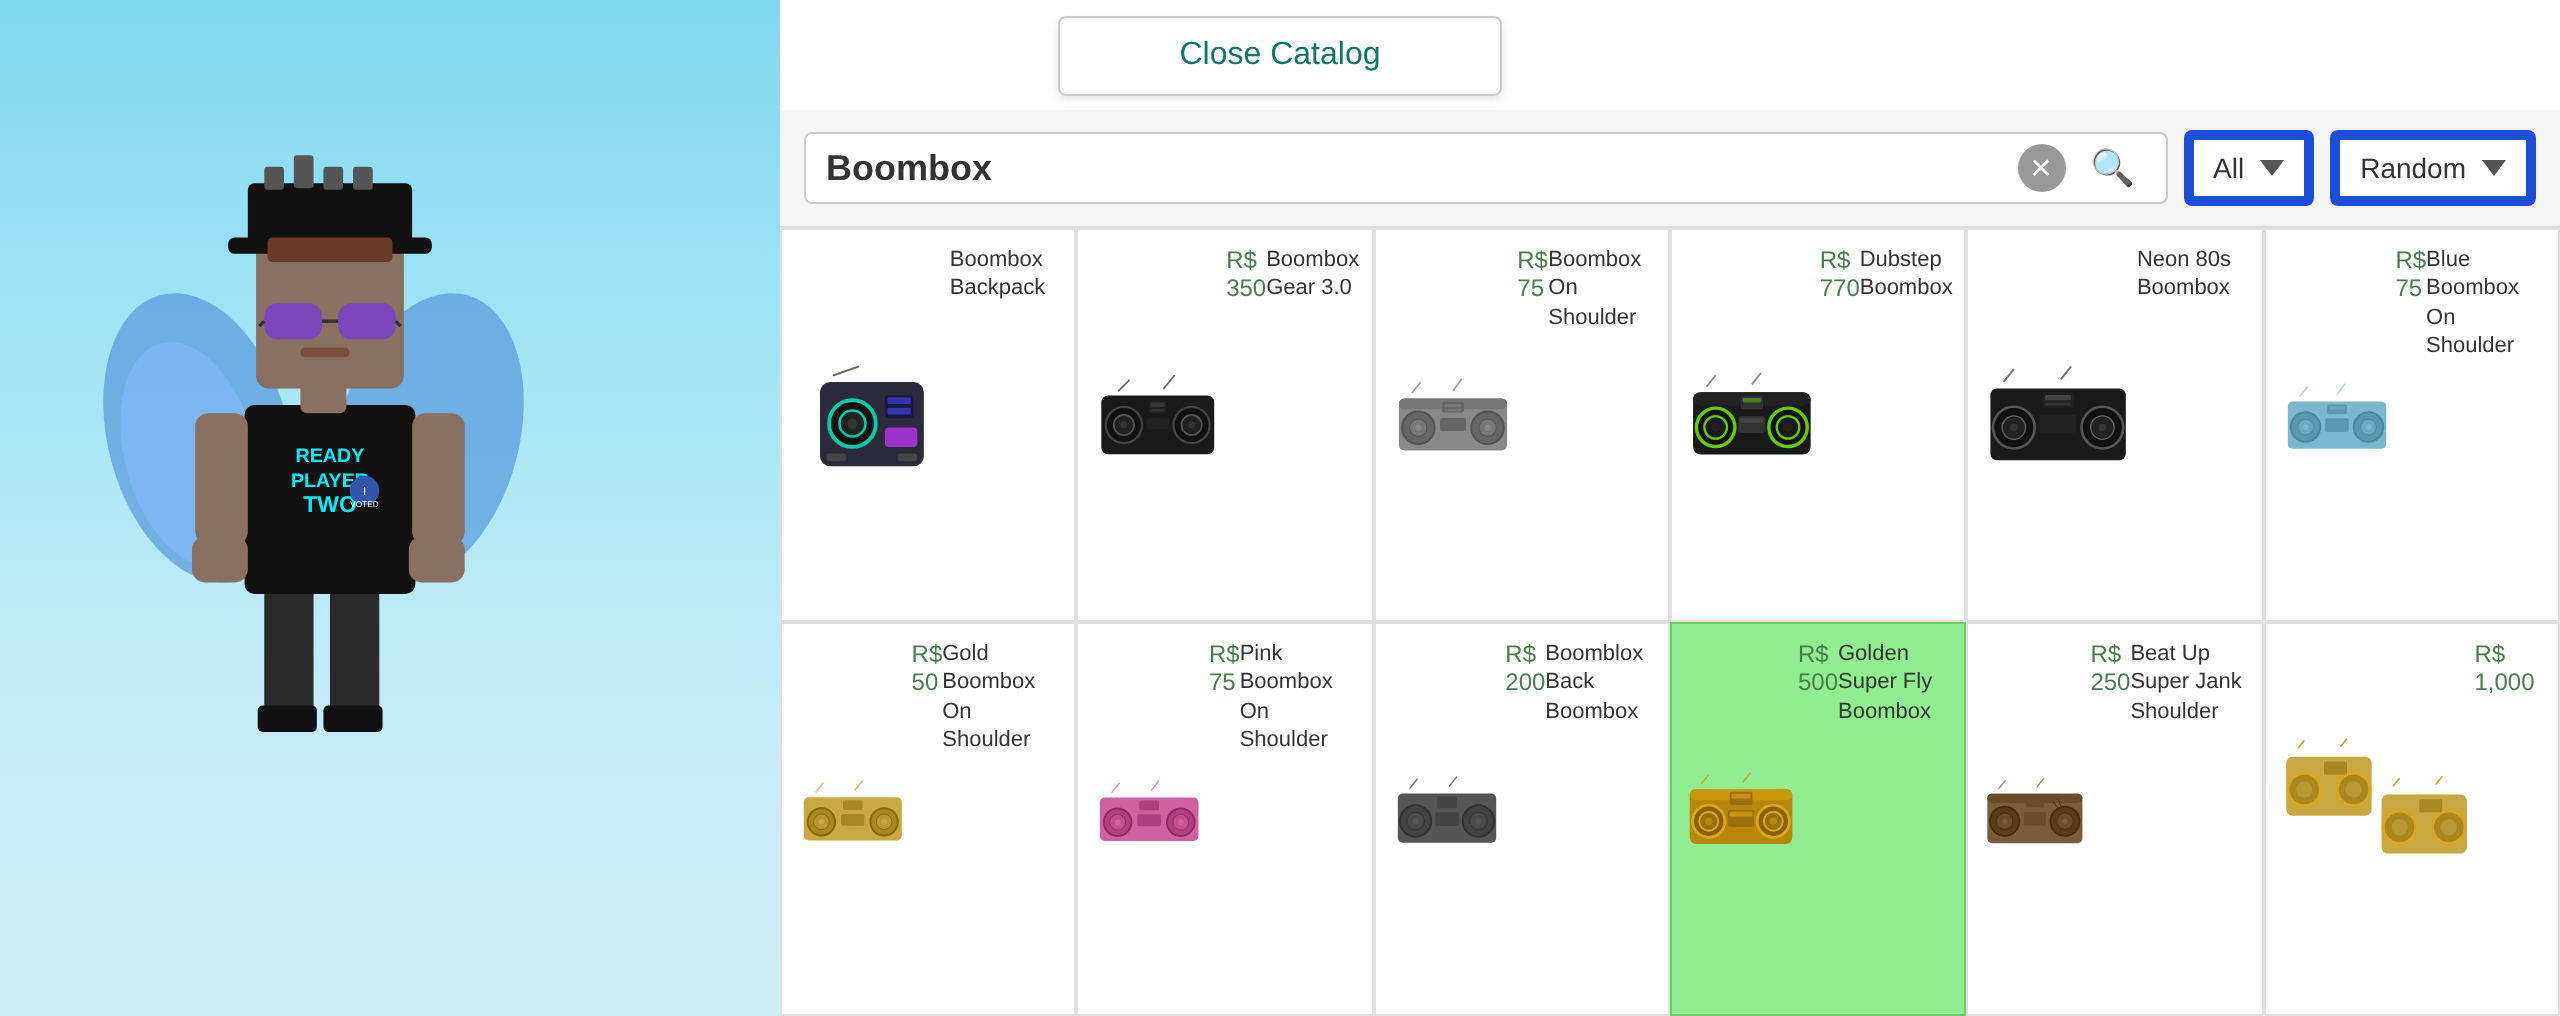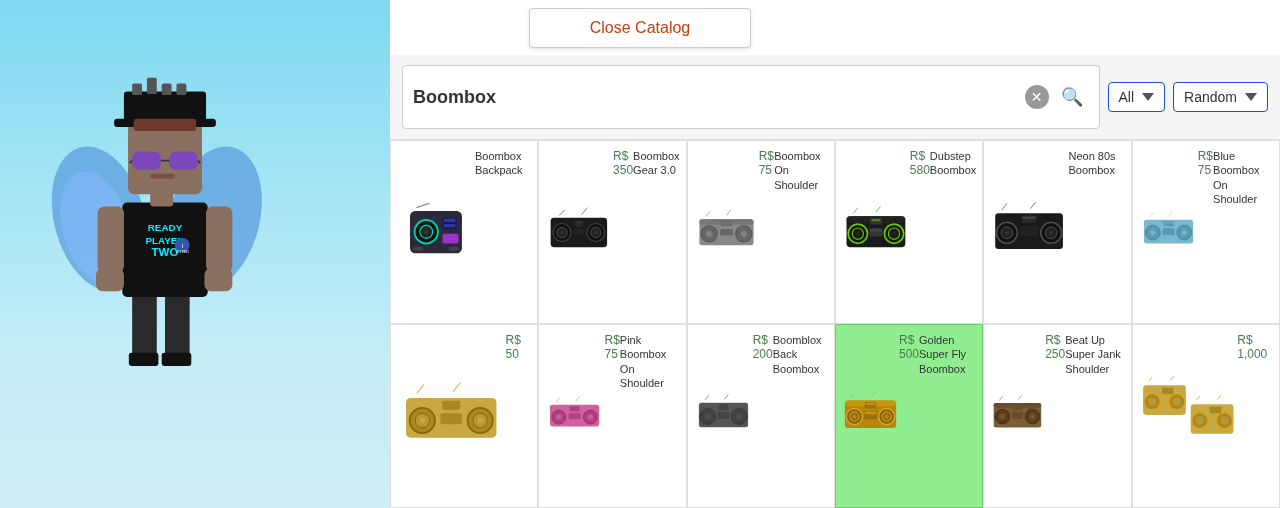--- a/index.html
+++ b/index.html
@@ -44,21 +44,21 @@
       z-index: 10;
     }
 
     .close-catalog-btn {
       background: white;
       border: 1px solid #ccc;
       border-radius: 4px;
       padding: 10px 60px;
       font-size: 16px;
       cursor: pointer;
-      color: #c2410c;
+      color: #0f766e;
       box-shadow: 0 2px 4px rgba(0,0,0,0.1);
     }
 
     
     .catalog-panel {
       position: absolute;
       left: 390px;
       top: 55px;
       right: 0;
       bottom: 0;
@@ -78,21 +78,21 @@
       border-bottom: 1px solid #ddd;
     }
 
     .search-input-wrap {
       flex: 1;
       display: flex;
       align-items: center;
       background: white;
       border: 1px solid #ccc;
       border-radius: 4px;
-      padding: 15px 10px;
+      padding: 1px 10px;
       gap: 8px;
     }
 
     .search-input {
       border: none;
       outline: none;
       font-size: 18px;
       font-weight: bold;
       color: #333;
       flex: 1;
@@ -123,21 +123,21 @@
       align-items: center;
       justify-content: center;
       color: #666;
       font-size: 18px;
     }
 
     .filter-select {
       display: flex;
       align-items: center;
       background: white;
-      border: 1px solid #1d4ed8;
+      border: 5px solid #1d4ed8;
       border-radius: 4px;
       padding: 6px 10px;
       gap: 8px;
       cursor: pointer;
     }
 
     .filter-select span {
       font-size: 14px;
       color: #333;
     }
@@ -367,21 +367,21 @@
       <circle cx="92" cy="56" r="10" fill="#1a1a1a" stroke="#66cc00" stroke-width="2"></circle>
       <circle cx="92" cy="56" r="4" fill="#222"></circle>
       <rect x="50" y="28" width="20" height="12" rx="2" fill="#333"></rect>
       <rect x="52" y="30" width="16" height="4" rx="1" fill="#66cc00" opacity="0.5"></rect>
       <rect x="48" y="46" width="24" height="15" rx="3" fill="#333"></rect>
       <rect x="50" y="48" width="20" height="4" rx="1" fill="#444"></rect>
       <line x1="20" y1="20" x2="28" y2="10" stroke="#888" stroke-width="1.5"></line>
       <line x1="60" y1="18" x2="68" y2="8" stroke="#888" stroke-width="1.5"></line>
     </svg>
         </div>
-        <div class="item-price">R$ 580</div>
+        <div class="item-price">R$ 770</div>
         <div class="item-name">Dubstep Boombox</div>
       </div>
       <div class="grid-item">
         <div class="item-image">
           <svg viewBox="0 0 120 100" xmlns="http://www.w3.org/2000/svg">
 
       <rect x="8" y="25" width="104" height="55" rx="5" fill="#1a1a1a"></rect>
       <circle cx="26" cy="55" r="16" fill="#111" stroke="#555" stroke-width="2"></circle>
       <circle cx="26" cy="55" r="9" fill="#222" stroke="#666" stroke-width="1"></circle>
       <circle cx="26" cy="55" r="3" fill="#333"></circle>
@@ -431,20 +431,21 @@
       <circle cx="92" cy="57" r="14" fill="#a88820" stroke="#886800" stroke-width="2"></circle>
       <circle cx="92" cy="57" r="8" fill="#b89830" stroke="#886800" stroke-width="1"></circle>
       <circle cx="92" cy="57" r="3" fill="#c8a840"></circle>
       <rect x="50" y="35" width="20" height="10" rx="2" fill="#a88820"></rect>
       <rect x="48" y="49" width="24" height="12" rx="2" fill="#a88820"></rect>
       <line x1="22" y1="27" x2="30" y2="17" stroke="#ddc060" stroke-width="1.5"></line>
       <line x1="62" y1="25" x2="70" y2="15" stroke="#ddc060" stroke-width="1.5"></line>
     </svg>
         </div>
         <div class="item-price">R$ 50</div>
+        <div class="item-name">Gold Boombox On Shoulder</div>
       </div>
       <div class="grid-item">
         <div class="item-image">
           <svg viewBox="0 0 120 100" xmlns="http://www.w3.org/2000/svg">
 
       <rect x="10" y="32" width="100" height="44" rx="5" fill="#d060a0"></rect>
       <circle cx="28" cy="57" r="14" fill="#b04080" stroke="#903060" stroke-width="2"></circle>
       <circle cx="28" cy="57" r="8" fill="#c05090" stroke="#903060" stroke-width="1"></circle>
       <circle cx="28" cy="57" r="3" fill="#d060a0"></circle>
       <circle cx="92" cy="57" r="14" fill="#b04080" stroke="#903060" stroke-width="2"></circle>

